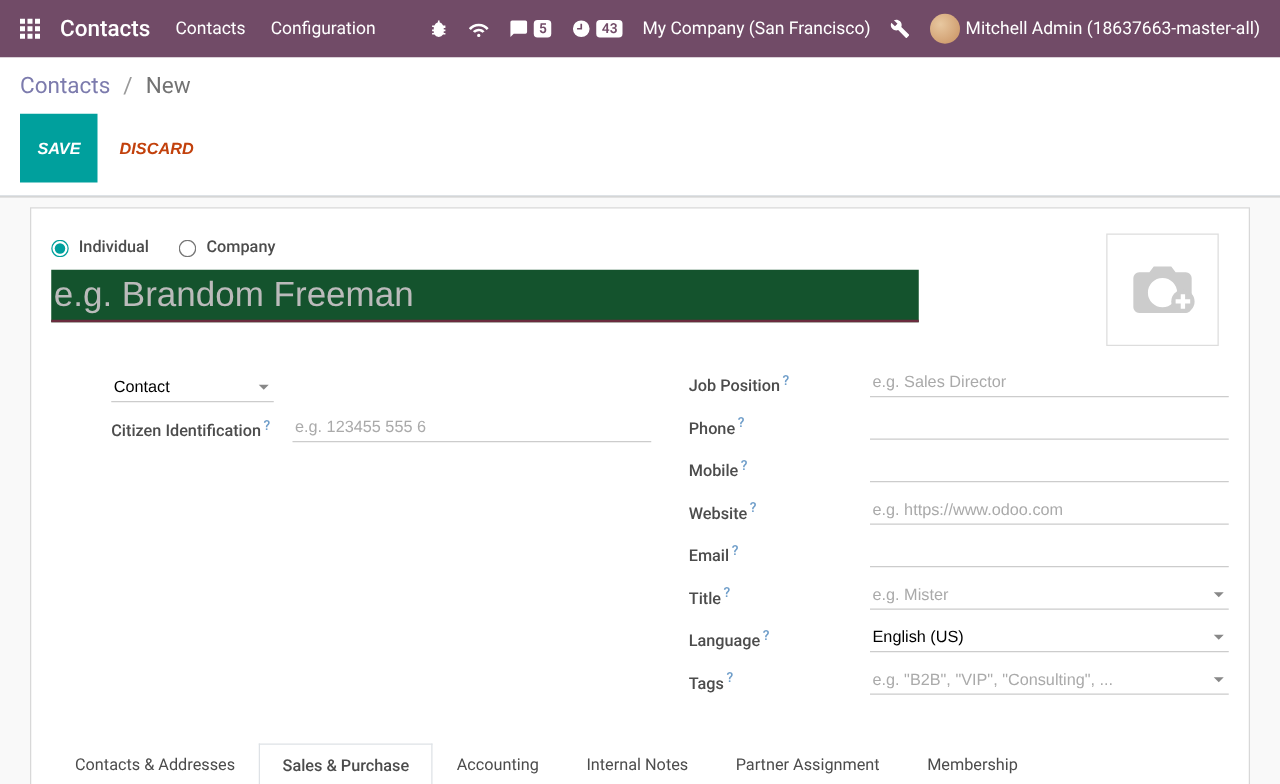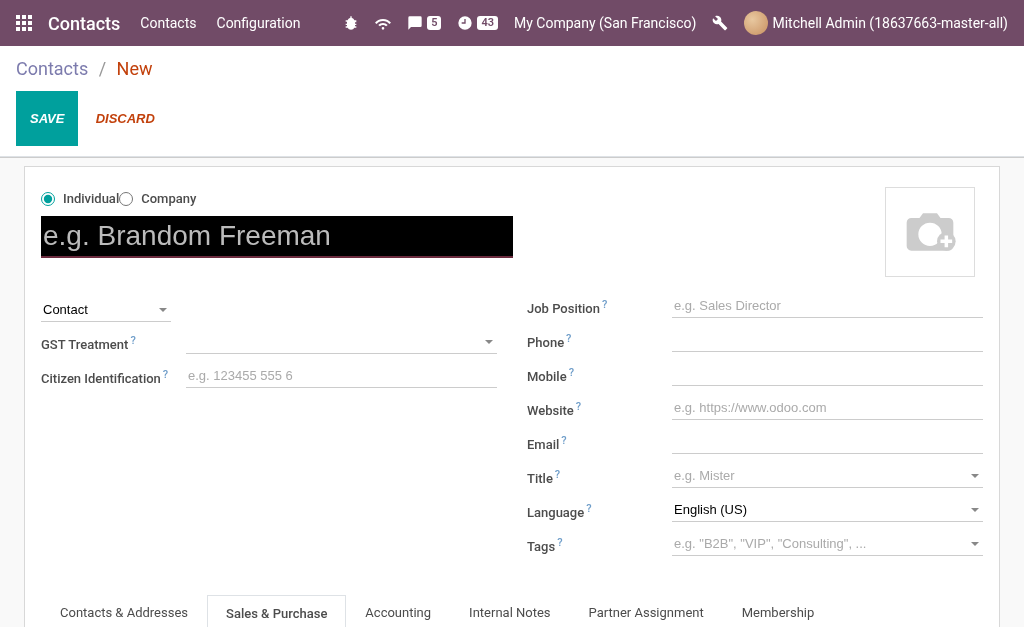--- a/index.html
+++ b/index.html
@@ -13,44 +13,44 @@
 .top-nav .spacer { flex: 1; }
 .top-nav .tray { display: flex; align-items: center; gap: 16px; }
 .top-nav .tray-item { display: flex; align-items: center; gap: 4px; cursor: pointer; font-size: 14px; }
 .top-nav .badge { background: #fff; color: #714B67; border-radius: 3px; padding: 0 4px; font-size: 11px; font-weight: 600; line-height: 14px; }
 .top-nav svg { fill: #fff; }
 .avatar { width: 24px; height: 24px; border-radius: 50%; background: radial-gradient(circle at 35% 35%, #e8c8a0, #c89060); }
 
 .control-bar { background: #fff; border-bottom: 1px solid #dee2e6; padding: 12px 16px 10px 16px; }
 .breadcrumb { font-size: 18px; color: #7C7BAD; margin-bottom: 12px; }
 .breadcrumb .sep { color: #999; margin: 0 6px; }
-.breadcrumb .current { color: #c2410c; }
+.breadcrumb .current { color: #737373; }
 .btn { display: inline-block; padding: 20px 14px; font-size: 13px; font-weight: 600; cursor: pointer; border: none; font-style: italic; }
 .btn-primary { background: #00A09D; color: #fff; }
 .btn-secondary { background: transparent; color: #c2410c; }
 
 .content { padding: 0 8px 24px 8px; }
 .sheet { background: #fff; border: 1px solid #d8d8d8; margin: 0 16px; padding: 24px 16px; max-width: 1000px; position: relative; }
 .content-scroll { border-top: 1px solid #ccc; height: calc(627px - 46px - 84px); overflow-y: scroll; position: relative; padding-top: 8px; }
 
-.radio-row { display: flex; margin-bottom: 10px; }
+.radio-row { display: flex; gap: 24px; margin-bottom: 10px; }
 .radio-opt { display: flex; align-items: center; gap: 8px; font-size: 13px; font-weight: 500; }
 .radio-opt input[type=radio] { width: 14px; height: 14px; accent-color: #00A09D; }
 
 .photo-box { position: absolute; right: 24px; top: 20px; width: 90px; height: 90px; border: 1px solid #ddd; display: flex; align-items: center; justify-content: center; cursor: pointer; }
 .photo-box svg { fill: #ccc; }
 
-.name-input { width: 472px; font-size: 28px; border: none; border-bottom: 2px solid #6b2b3e; padding: 4px 2px; background: #000000; color: #999; outline: none; }
+.name-input { width: 694px; font-size: 28px; border: none; border-bottom: 2px solid #6b2b3e; padding: 4px 2px; background: #14532d; color: #999; outline: none; }
 .name-input::placeholder { color: #bbb; }
 .company-input { width: 590px; font-size: 14px; border: none; border-bottom: 1px solid #ccc; padding: 6px 2px; background: #fff; color: #333; outline: none; margin-top: 10px; }
 .company-input::placeholder { color: #aaa; }
 .dd-wrap { position: relative; display: inline-block; }
 .dd-wrap::after { content: ""; position: absolute; right: 4px; top: 50%; border: 4px solid transparent; border-top-color: #888; transform: translateY(-25%); pointer-events: none; }
 
-.fields-grid { display: flex; gap: 30px; margin-top: 36px; }
+.fields-grid { display: flex; gap: 30px; margin-top: 36px; margin-left: 48px; }
 .fields-col { flex: 1; }
 .field-row { display: flex; align-items: flex-start; margin-bottom: 8px; min-height: 26px; }
 .field-label { width: 145px; flex-shrink: 0; font-size: 13px; color: #4c4c4c; font-weight: 500; padding-top: 4px; }
 .help-q { color: #6e9dc9; font-size: 11px; vertical-align: super; cursor: pointer; margin-left: 2px; }
 .field-control { flex: 1; }
 .ux-input { width: 100%; border: none; border-bottom: 1px solid #ccc; padding: 4px 2px; font-size: 13px; outline: none; background: transparent; }
 .ux-input::placeholder { color: #aaa; }
 .ux-input.req-invalid { background: #ffe8e8; }
 .addr-row { display: flex; gap: 8px; }
 .addr-row .ux-input { flex: 1; }
@@ -158,26 +158,20 @@
     <div class="fields-grid">
       <div class="fields-col">
         <div class="field-row">
           <div class="field-label" style="width:145px;">
             <span class="dd-wrap" style="width:130px; display:inline-block;">
               <input class="ux-input" style="font-weight: 500;" value="Contact">
             </span>
           </div>
         </div>
         <div class="field-row">
-          <div class="field-label"><span>GST Treatment</span><span class="help-q">?</span></div>
-          <div class="field-control">
-                <span class="dd-wrap" style="width:100%; display:block;"><input class="ux-input" style=""></span>
-              </div>
-        </div>
-        <div class="field-row">
           <div class="field-label"><span>Citizen Identification</span><span class="help-q">?</span></div>
           <div class="field-control"><input class="ux-input" placeholder="e.g. 123455 555 6" style=""></div>
         </div>
       </div>
 
       <div class="fields-col">
         <div class="field-row">
           <div class="field-label"><span>Job Position</span><span class="help-q">?</span></div>
           <div class="field-control"><input class="ux-input" placeholder="e.g. Sales Director" style=""></div>
         </div>

